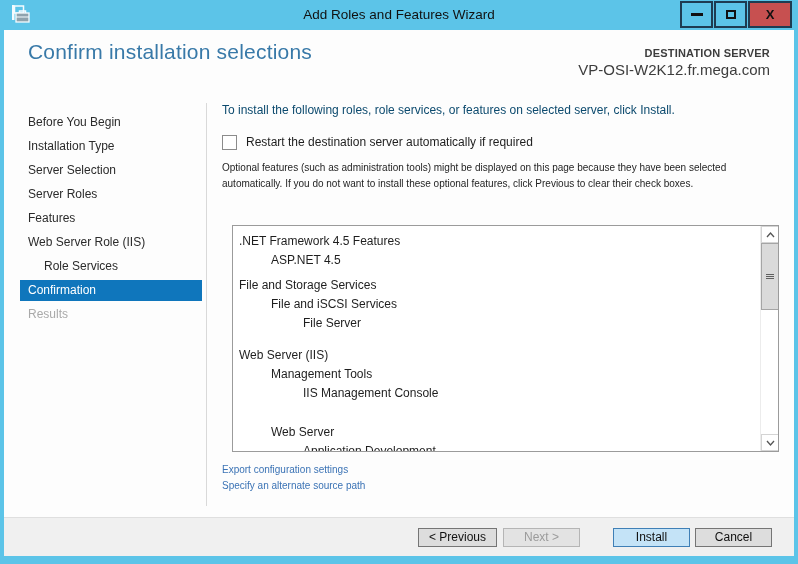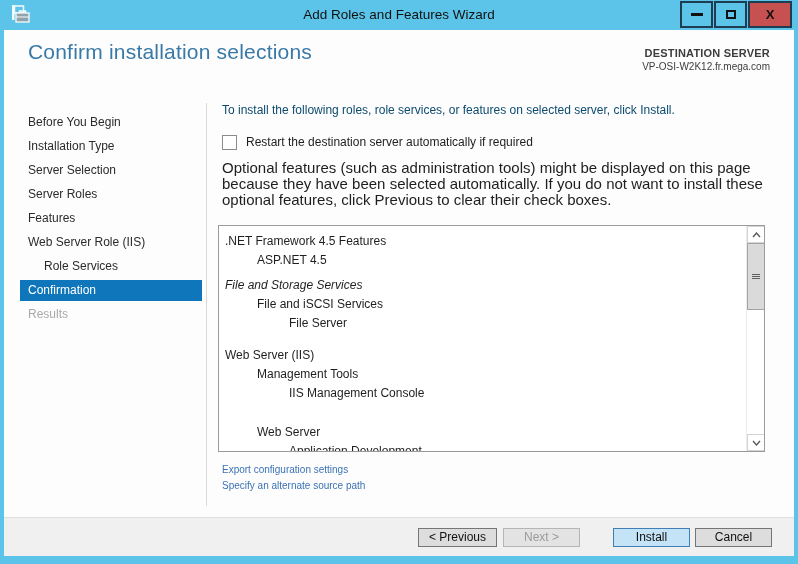--- a/index.html
+++ b/index.html
@@ -32,21 +32,21 @@
   
   .content{
     position:relative; height:526px; background:#fdfdfd; overflow:hidden;
   }
   .page-title{
     position:absolute; left:24px; top:10px;
     font-size:21px; color:#3879a8; font-weight:normal; letter-spacing:.2px;
   }
   .dest{ position:absolute; right:24px; top:17px; text-align:right; color:#3d3d3d; }
   .dest-label{ font-size:11px; font-weight:bold; letter-spacing:.2px; }
-  .dest-server{ font-size:10px; margin-top:2px; }
+  .dest-server{ font-size:15px; margin-top:2px; }
 
   
   .sidebar{
     position:absolute; left:0; top:73px; width:203px; height:403px;
     border-right:1px solid #d9d9d9; padding-top:9px;
   }
   .nav-item{
     margin:0 4px 3px 16px; height:21px; line-height:21px;
     padding-left:8px; font-size:12px; color:#2b2b2b; cursor:pointer;
     white-space:nowrap;
@@ -62,26 +62,26 @@
   }
   .restart-row{
     position:absolute; left:218px; top:105px; display:flex; align-items:flex-start;
   }
   .checkbox{
     width:15px; height:15px; background:#fff; border:1px solid #8b8b8b; cursor:pointer;
   }
   .restart-label{ margin-left:9px; font-size:12px; color:#1e1e1e; }
   .optional-note{
     position:absolute; left:218px; top:130px; width:553px;
-    font-size:15px; line-height:16px; color:#1e1e1e;
+    font-size:10px; line-height:16px; color:#1e1e1e;
   }
 
   
   .listbox{
-    position:absolute; left:214px; top:195px; width:547px; height:227px;
+    position:absolute; left:228px; top:195px; width:547px; height:227px;
     background:#ffffff; border:1px solid #9b9b9b; overflow:hidden;
   }
   .list-inner{ padding-top:6px; }
   .list-item{
     font-size:12px; color:#1e1e1e; line-height:19px; white-space:nowrap; cursor:default;
   }
   .ind-0{ padding-left:6px; } .ind-1{ padding-left:38px; }
   .ind-2{ padding-left:70px; } .ind-3{ padding-left:102px; }
 
   .scrollbar{
@@ -177,21 +177,21 @@
       <div class="checkbox" id="restart-cb"></div>
       <div class="restart-label">Restart the destination server automatically if required</div>
     </div>
 
     <div class="optional-note">Optional features (such as administration tools) might be displayed on this page because they have been selected automatically. If you do not want to install these optional features, click Previous to clear their check boxes.</div>
 
     <div class="listbox">
       <div class="list-inner" id="list-inner">
           <div class="list-item ind-0">.NET Framework 4.5 Features</div>
           <div class="list-item ind-1">ASP.NET 4.5</div>
-          <div class="list-item ind-0" style="margin-top: 6px; font-style: italic;">File and Storage Services</div>
+          <div class="list-item ind-0" style="margin-top: 6px;">File and Storage Services</div>
           <div class="list-item ind-1">File and iSCSI Services</div>
           <div class="list-item ind-2">File Server</div>
           <div class="list-item ind-0" style="margin-top: 13px;">Web Server (IIS)</div>
           <div class="list-item ind-1">Management Tools</div>
           <div class="list-item ind-2">IIS Management Console</div>
           <div class="list-item ind-1" style="margin-top: 20px;">Web Server</div>
           <div class="list-item ind-2">Application Development</div>
           <div class="list-item ind-3">ASP.NET 4.5</div>
         </div>
       <div class="scrollbar">

